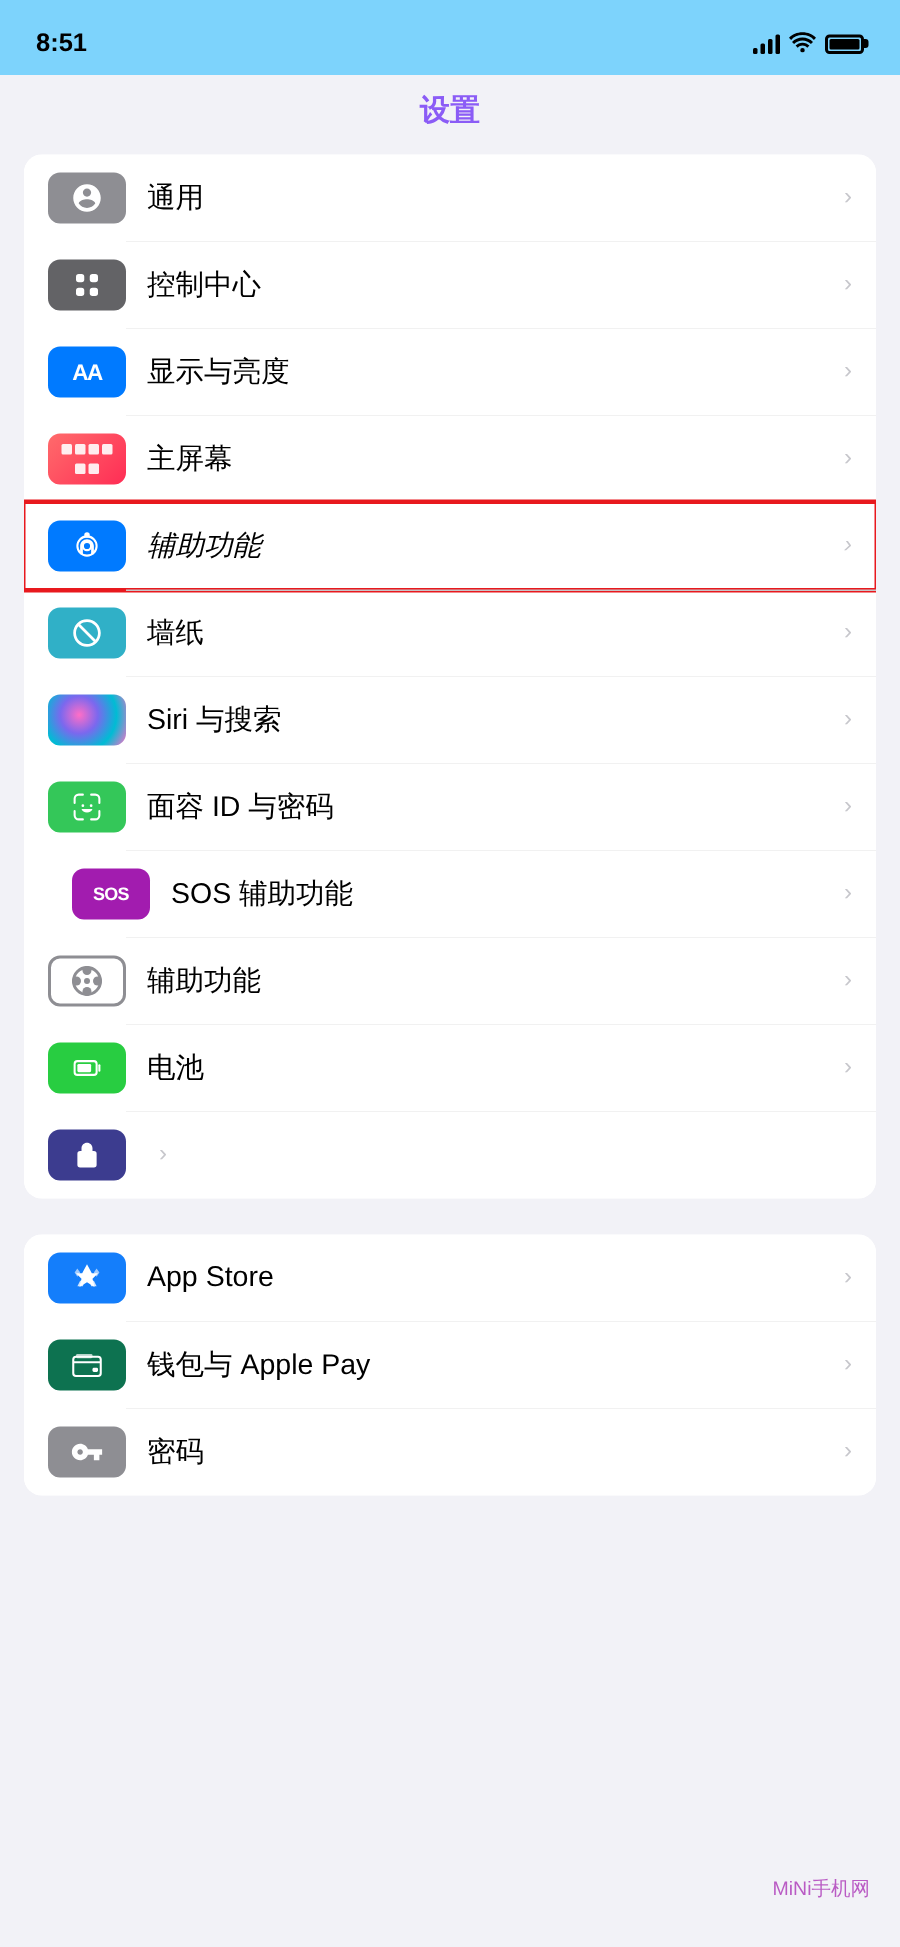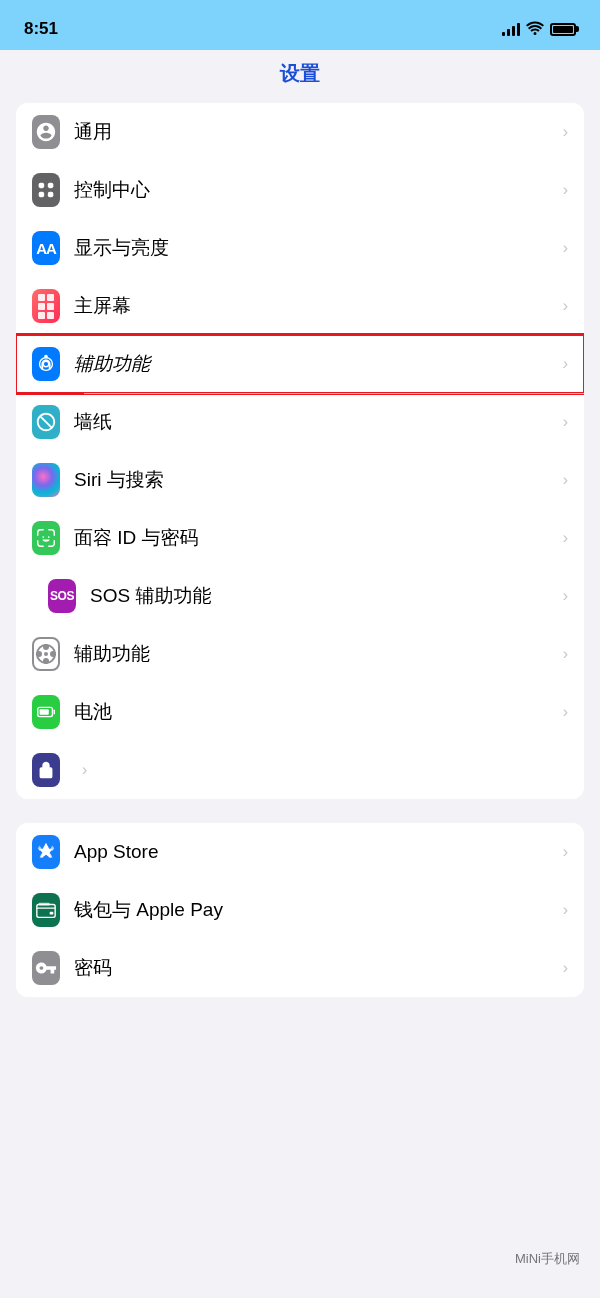--- a/index.html
+++ b/index.html
@@ -74,21 +74,21 @@
       right: 1px;
       background: #000;
       border-radius: 1px;
     }
 
     
     .page-title {
       text-align: center;
       font-size: 20px;
       font-weight: 600;
-      color: #1d4ed8;
+      color: #8b5cf6;
       padding: 10px 0 16px 0;
       background: #f2f2f7;
     }
 
     
     .settings-section {
       background: #fff;
       border-radius: 12px;
       margin: 0 16px 24px 16px;
       overflow: hidden;
@@ -114,21 +114,21 @@
     }
 
     .settings-item.highlighted {
       outline: 3px solid #e8191e;
       outline-offset: -1px;
       z-index: 10;
       font-style: italic;
     }
 
     .item-icon {
-      width: 28px;
+      width: 52px;
       height: 34px;
       border-radius: 8px;
       margin-right: 14px;
       flex-shrink: 0;
       display: flex;
       align-items: center;
       justify-content: center;
       font-size: 18px;
       color: #fff;
       font-weight: 600;
@@ -188,21 +188,21 @@
       background: #8e8e93;
       box-shadow: 0 -7px 0 1px #8e8e93, 0 7px 0 1px #8e8e93,
                   -7px 0 0 1px #8e8e93, 7px 0 0 1px #8e8e93;
     }
 
     
     .watermark {
       position: absolute;
       bottom: 30px;
       right: 20px;
-      color: #404040;
+      color: #a21caf;
       font-size: 13px;
       opacity: 0.7;
     }
 
     
     .icon-svg {
       width: 22px;
       height: 22px;
     }
   </style>

